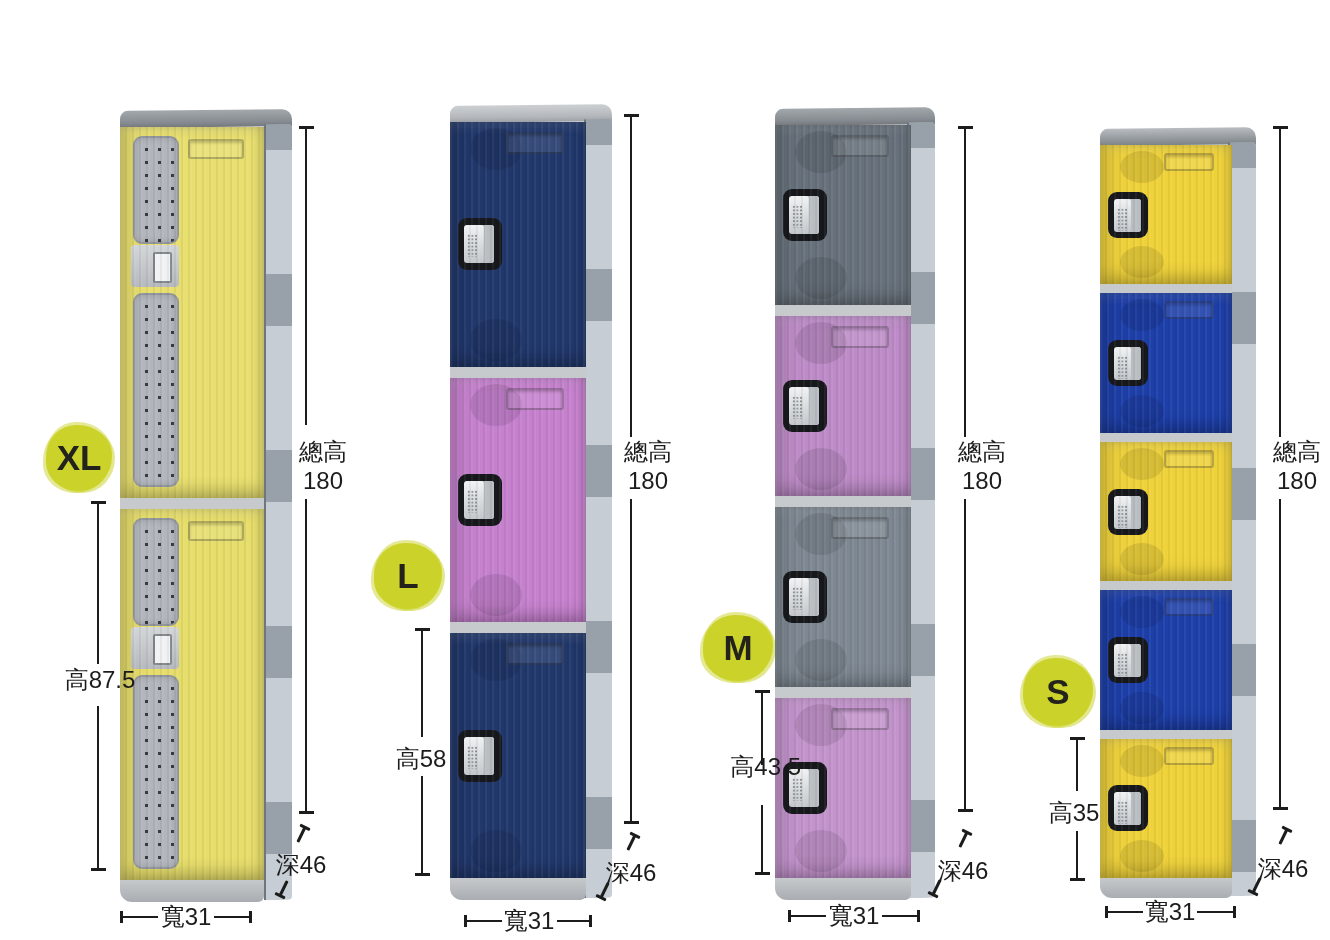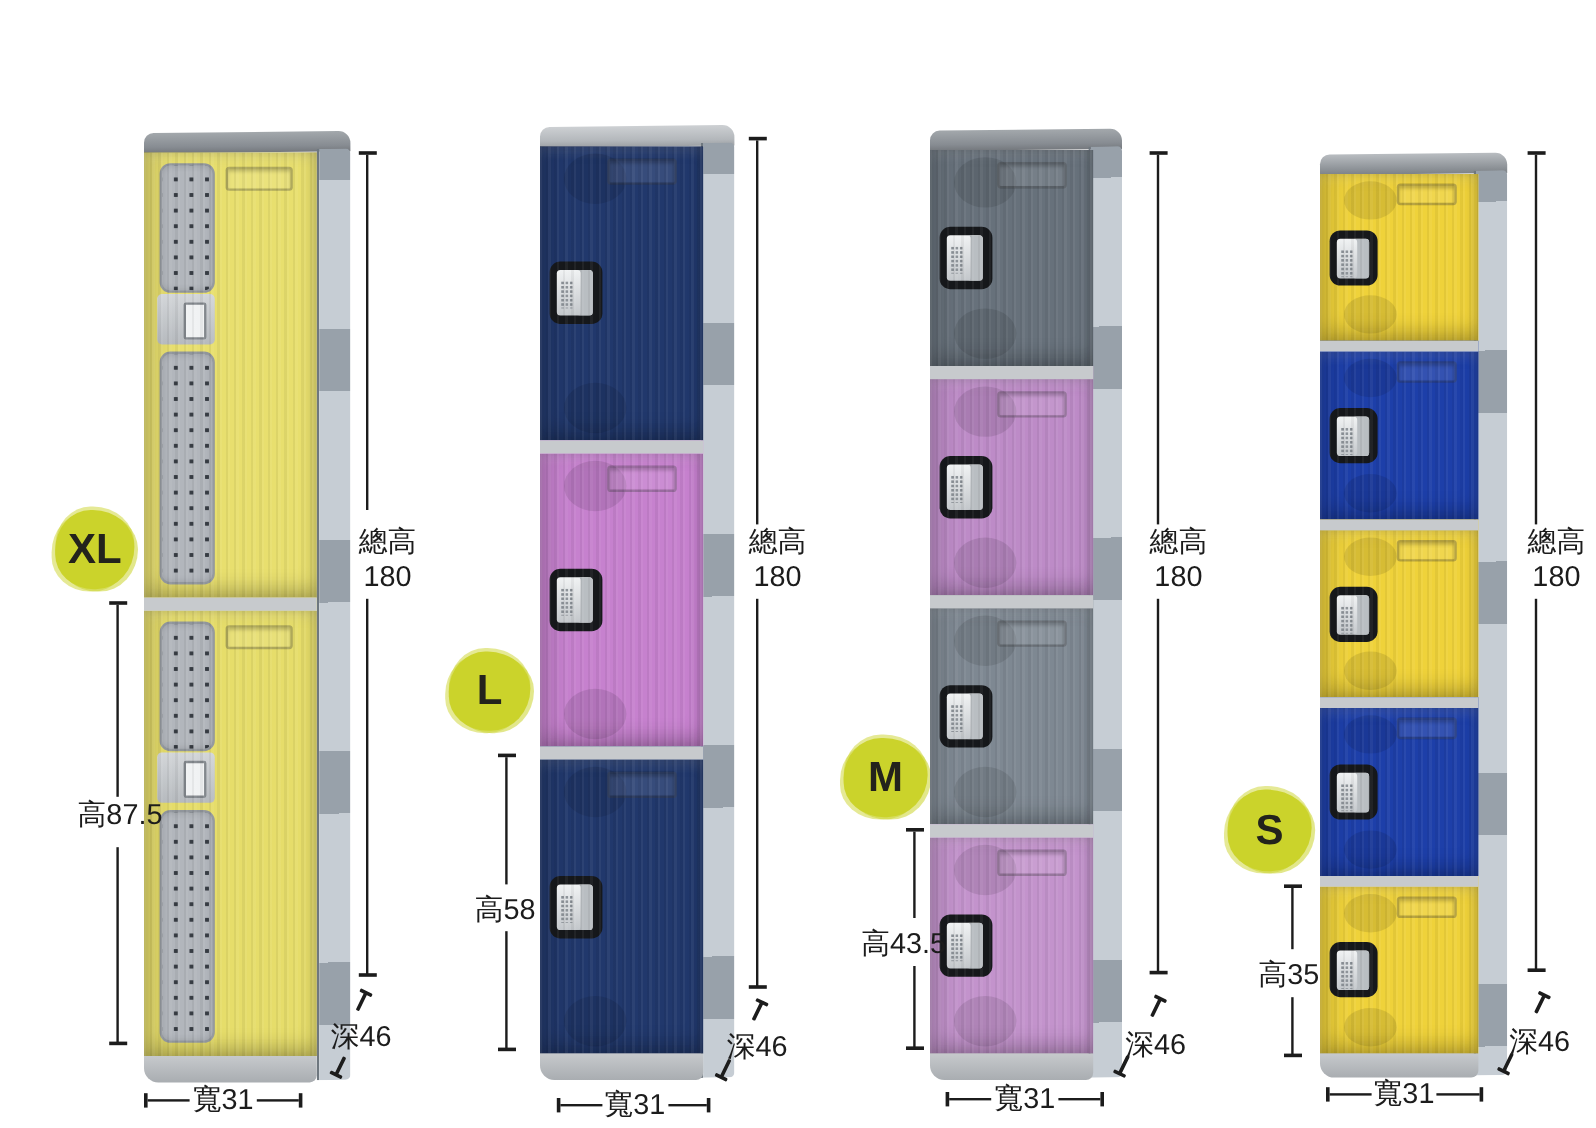--- a/index.html
+++ b/index.html
@@ -253,21 +253,21 @@
       <div>總高</div>
       <div>180</div>
     </div>
     <div class="dim-v" style="left:964px;top:499px;height:311px;"></div>
     <div class="tick-h" style="left:958px;top:809px;"></div>
   </div>
 
   <div>
     <div class="tick-h" style="left:755px;top:690px;"></div>
     <div class="dim-v" style="left:761px;top:693px;height:72px;"></div>
-    <div class="dim-label" style="left:705px;top:772px;width:96px;">高43.5</div>
+    <div class="dim-label" style="left:705px;top:752px;width:96px;text-align:right;">高43.5</div>
     <div class="dim-v" style="left:761px;top:805px;height:68px;"></div>
     <div class="tick-h" style="left:755px;top:872px;"></div>
   </div>
 
   <div>
     <div class="tick-v" style="left:788px;top:910px;"></div>
     <div class="dim-h" style="left:791px;top:915px;width:35px;"></div>
     <div class="dim-label" style="left:826px;top:901px;width:56px;">寬31</div>
     <div class="dim-h" style="left:882px;top:915px;width:35px;"></div>
     <div class="tick-v" style="left:917px;top:910px;"></div>

